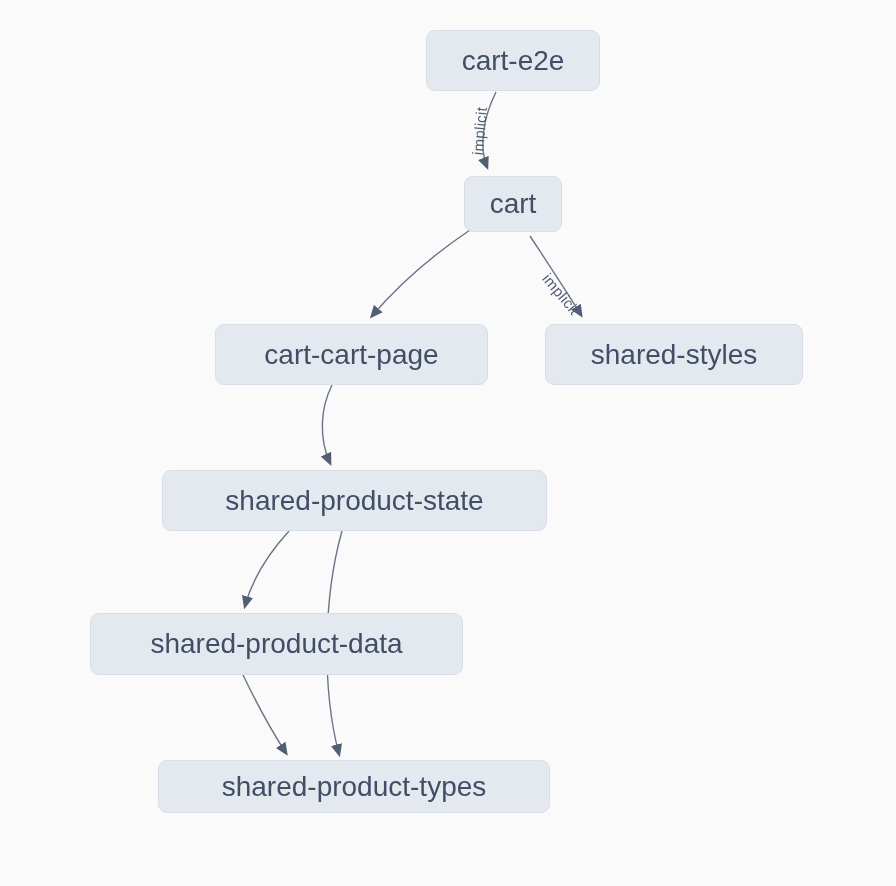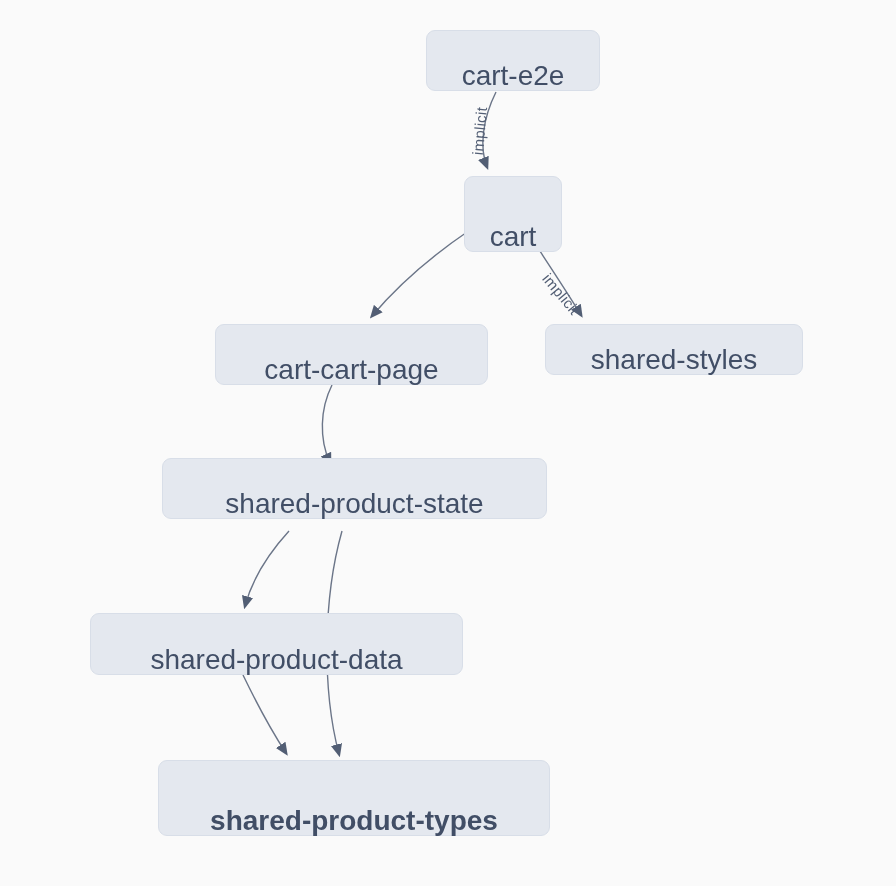--- a/index.html
+++ b/index.html
@@ -28,21 +28,21 @@
     fill: var(--edge-label, #525e74);
     text-anchor: middle;
     dominant-baseline: middle;
     letter-spacing: 0.3px;
   }
   .nodes-layer { position: absolute; left: 0; top: 0; }
   .node {
     position: absolute;
     box-sizing: border-box;
     display: flex;
-    align-items: flex-end;
+    align-items: center;
     justify-content: center;
     background: var(--node-fill, #e4e8ef);
     border: 1px solid var(--node-border, #d8dee8);
     border-radius: 9px;
     color: var(--node-text, #414e66);
     font-size: 28px;
     line-height: 1;
     white-space: nowrap;
     cursor: pointer;
     user-select: none;
@@ -67,32 +67,32 @@
         <path d="M 332 385 C 320 409, 319 439, 330 463" class="edge" marker-end="url(#arrow)"></path>
         <path d="M 289 531 C 268 554, 252 580, 245 606" class="edge" marker-end="url(#arrow)"></path>
         <path d="M 342 531 C 323 598, 322 690, 339 754" class="edge" marker-end="url(#arrow)"></path>
         <path d="M 243 675 C 257 704, 271 730, 286 753" class="edge" marker-end="url(#arrow)"></path>
       </g>
   </svg>
   <div class="nodes-layer" id="nodes-layer">
       <div class="node" style="left: 426px; top: 30px; width: 174px; height: 61px;">
         <span>cart-e2e</span>
       </div>
-      <div class="node" style="left: 464px; top: 176px; width: 98px; height: 76px;">
+      <div class="node" style="left: 464px; top: 176px; width: 98px; height: 56px;">
         <span>cart</span>
       </div>
       <div class="node" style="left: 215px; top: 324px; width: 273px; height: 61px;">
         <span>cart-cart-page</span>
       </div>
-      <div class="node" style="left: 545px; top: 324px; width: 258px; height: 51px;">
+      <div class="node" style="left: 545px; top: 324px; width: 258px; height: 61px;">
         <span>shared-styles</span>
       </div>
-      <div class="node" style="left: 162px; top: 458px; width: 385px; height: 61px;">
+      <div class="node" style="left: 162px; top: 470px; width: 385px; height: 61px;">
         <span>shared-product-state</span>
       </div>
       <div class="node" style="left: 46px; top: 613px; width: 373px; height: 62px; margin-left: 44px;">
         <span>shared-product-data</span>
       </div>
-      <div class="node" style="left: 158px; top: 760px; width: 392px; height: 76px; font-weight: bold;">
+      <div class="node" style="left: 158px; top: 760px; width: 392px; height: 53px;">
         <span>shared-product-types</span>
       </div>
     </div>
 </div>
 
 </body></html>

